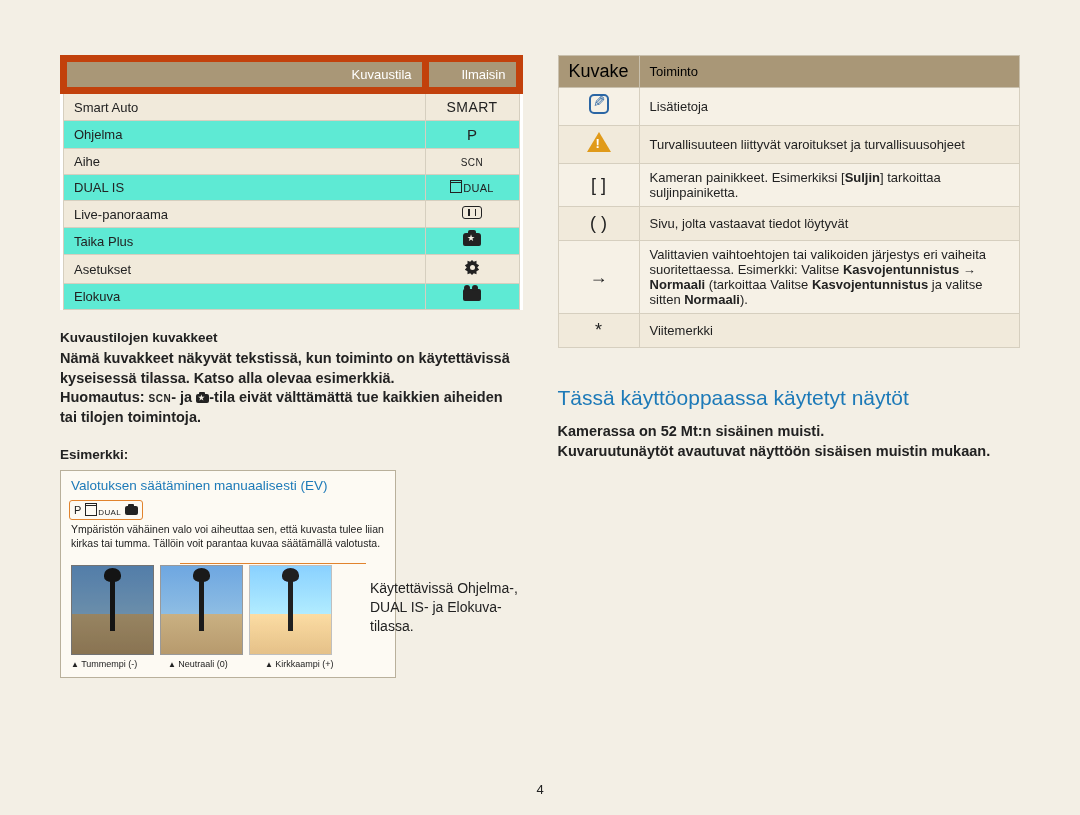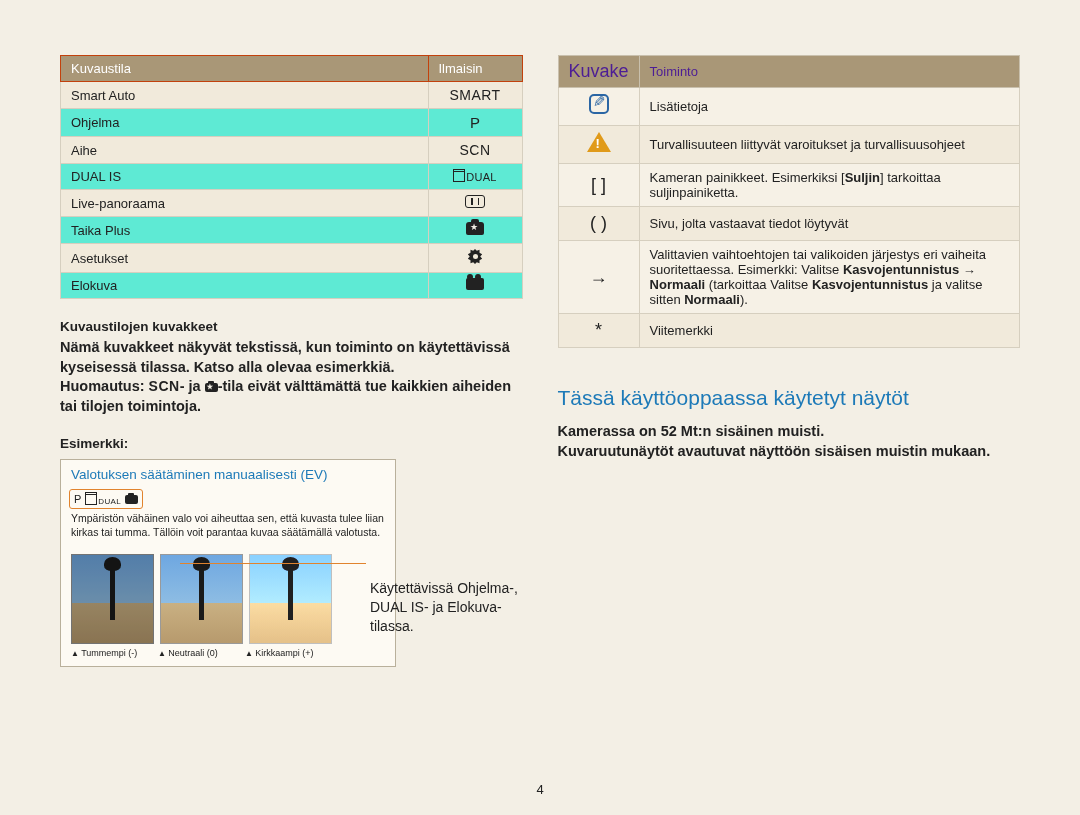--- a/index.html
+++ b/index.html
@@ -23,34 +23,34 @@
   }
   table.t1 {
     width: 100%;
     border-collapse: collapse;
     font-size: 13px;
     background: #fff;
   }
   table.t1 th {
     background: #a99777;
     color: #fff;
-    text-align: left;
+    text-align: right;
     font-weight: 400;
     padding: 5px 10px;
-    border: 1px solid #c2410c;
+    border: 7px solid #c2410c;
   }
   table.t1 td {
     padding: 5px 10px;
     border: 1px solid #d6cfbf;
     background: #5eead4;
   }
   table.t1 tr:nth-child(even) td { background: #f1eadb; }
   .ind { text-align: center; width: 94px; }
   .smart { font-family: "Arial Black", sans-serif; letter-spacing: 0.5px; font-size: 14px; }
-  .scn { font-family: "Arial Black", sans-serif; letter-spacing: 0.5px; font-size: 14px; }
+  .scn { font-family: "Arial Black", sans-serif; letter-spacing: 0.5px; font-size: 10px; }
   .pletter { font-family: "Arial Black", sans-serif; font-size: 15px; }
   .dual-ic { font-family: "Arial Black", sans-serif; font-size: 11px; letter-spacing: 0.3px; }
   .dual-ic::before {
     content: "";
     display: inline-block;
     width: 10px; height: 9px;
     border: 1.5px solid #222;
     border-top: 3px double #222;
     margin-right: 1px;
     vertical-align: -1px;
@@ -130,35 +130,35 @@
   .thumb::after {
     content: ""; position: absolute; left: 38px; top: 3px; width: 5px; height: 62px;
     background: #1a1a1a;
   }
   .thumb::before {
     content: ""; position: absolute; left: 32px; top: 2px; width: 17px; height: 14px;
     background: #1a1a1a; border-radius: 50% 50% 40% 40%;
   }
   .thumb.t1f { filter: brightness(0.75); }
   .thumb.t3f { filter: brightness(1.25); }
-  .ex-captions { display: flex; gap: 4px; padding: 0 10px 8px 10px; font-size: 9px; }
+  .ex-captions { display: flex; gap: 14px; padding: 0 10px 8px 10px; font-size: 9px; }
   .ex-captions span { width: 83px; }
   .ex-captions span::before { content: "▲ "; font-size: 8px; }
   .ex-note {
     position: absolute; left: 370px; top: 560px;
     font-size: 14px; line-height: 1.35; width: 150px; margin-top: 19px;
   }
   .ex-line {
     position: absolute; left: 180px; top: 563px; width: 186px; height: 1.3px;
     background: #e1832d;
   }
   
   table.t2 { width: 100%; border-collapse: collapse; font-size: 13px; }
   table.t2 th {
-    background: #a99777; color: #4c1d95; text-align: left; font-weight: 400;
+    background: #a99777; color: #000000; text-align: left; font-weight: 400;
     padding: 5px 10px; border: 1px solid #c9c0ad;
   }
   table.t2 td {
     padding: 6px 10px; border: 1px solid #d6cfbf; background: #f6f1e6;
     vertical-align: middle;
   }
   table.t2 tr:nth-child(odd) td { background: #f1eadb; }
   .iccell { width: 58px; text-align: center; font-size: 18px; }
   .info-ic {
     display: inline-block; width: 20px; height: 20px;

